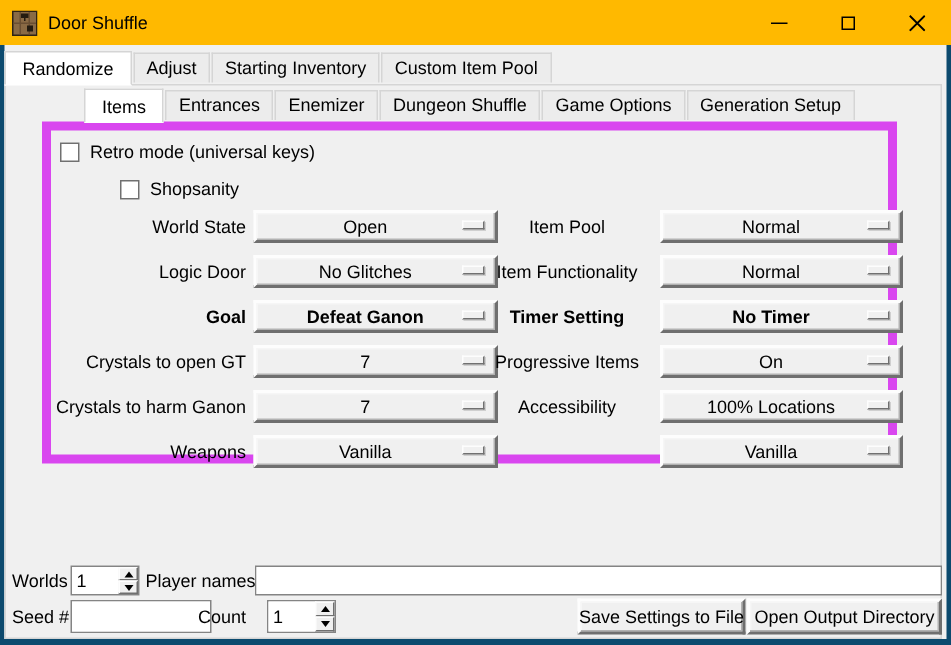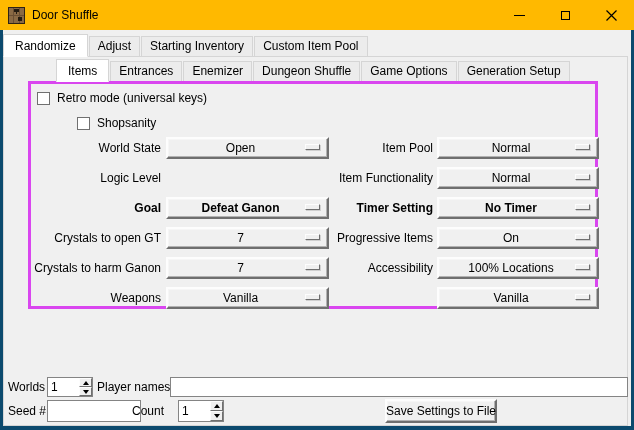--- a/index.html
+++ b/index.html
@@ -27,57 +27,57 @@
   .glyph-min { width:11px; height:1px; background:#000; display:block; }
   .glyph-max { width:9px; height:9px; border:1px solid #000; display:block; background:transparent; }
 
   
   .client {
     position:absolute; left:3px; top:30px; width:628px; height:396px;
     background:#f0f0f0;
   }
 
   
-  .tabbar { position:absolute; display:flex; align-items:flex-end; z-index:2; }
+  .tabbar { position:absolute; display:flex; align-items:center; z-index:2; }
   .main-tabbar { left:0; top:3px; height:23px; }
   .tab {
     height:20px; line-height:19px; padding:0 8px;
     background:#ececec; border:1px solid #d5d5d5; border-bottom:none;
     margin-right:1px; white-space:nowrap;
   }
   .tab.selected {
     height:23px; line-height:22px; padding:0 11px;
     background:#fff; position:relative; z-index:3; margin-bottom:-1px;
     border-bottom:1px solid #fff;
   }
 
   .outer-frame {
     position:absolute; left:0; top:26px; width:625px; height:370px;
     background:#f0f0f0; border:1px solid #d5d5d5;
   }
 
   .sub-tabbar { left:24px; top:-25px; height:23px; position:absolute; }
   .inner-frame {
     position:absolute; left:24px; top:24px; width:570px; height:228px;
-    background:#f0f0f0; border:3px solid #d946ef;
+    background:#f0f0f0; border:6px solid #d946ef;
   }
 
   
   .chk-row { position:absolute; left:6px; height:15px; display:flex; align-items:center; }
   .c0 { top:7px; } .c1 { top:32px;padding-left:40px; }
   .chk {
     width:13px; height:13px; background:#fff; border:1px solid #707070;
     display:inline-block; flex:0 0 auto;
   }
   .chk-label { margin-left:7px; line-height:15px; }
 
   
   .opt-label { position:absolute; height:22px; line-height:22px; white-space:nowrap; }
   .opt-label.lcol { left:0; width:130px; text-align:right; }
-  .opt-label.rcol { left:286px; width:116px; text-align:right; }
+  .opt-label.rcol { left:286px; width:116px; text-align:center; }
   .r0 { top:53px; } .r1 { top:83px; } .r2 { top:113px;font-weight:bold; }
   .r3 { top:143px; } .r4 { top:173px; } .r5 { top:203px; }
 
   .raised {
     background:#f0f0f0;
     border-width:2px; border-style:solid;
     border-color:#fdfdfd #6f6f6f #6f6f6f #fdfdfd;
     box-shadow: inset -1px -1px 0 #b2b2b2, inset 1px 1px 0 #f6f6f6;
   }
   .opt-btn {
@@ -190,21 +190,25 @@
           <span class="chk"></span>
           <span class="chk-label">Shopsanity</span>
         </div>
 
         <div class="opt-label lcol r0">World State</div>
         <div class="opt-btn raised lcol r0">
           <span>Open</span>
           <span class="mb-ind"></span>
         </div>
 
-        <div class="opt-label lcol r1">Logic Level</div>
+        <div class="opt-label lcol r1">Logic Door</div>
+        <div class="opt-btn raised lcol r1">
+          <span>No Glitches</span>
+          <span class="mb-ind"></span>
+        </div>
 
         <div class="opt-label lcol r2">Goal</div>
         <div class="opt-btn raised lcol r2">
           <span>Defeat Ganon</span>
           <span class="mb-ind"></span>
         </div>
 
         <div class="opt-label lcol r3">Crystals to open GT</div>
         <div class="opt-btn raised lcol r3">
           <span>7</span>
@@ -288,17 +292,18 @@
           <div class="spin-btn">
               <span class="tri-up"></span>
             </div>
           <div class="spin-btn">
               <span class="tri-down"></span>
             </div>
         </div>
       </div>
       <div class="pushbtn raised" style="left:212px; top:342px; width:129px;margin-top:40px;">Generate Patched Rom</div>
       <div class="pushbtn raised" style="left:381px; top:342px; width:112px;">Save Settings to File</div>
+      <div class="pushbtn raised" style="left:494px; top:342px; width:130px;">Open Output Directory</div>
 
     </div>
 
   </div>
 </div>
 
 </body></html>

